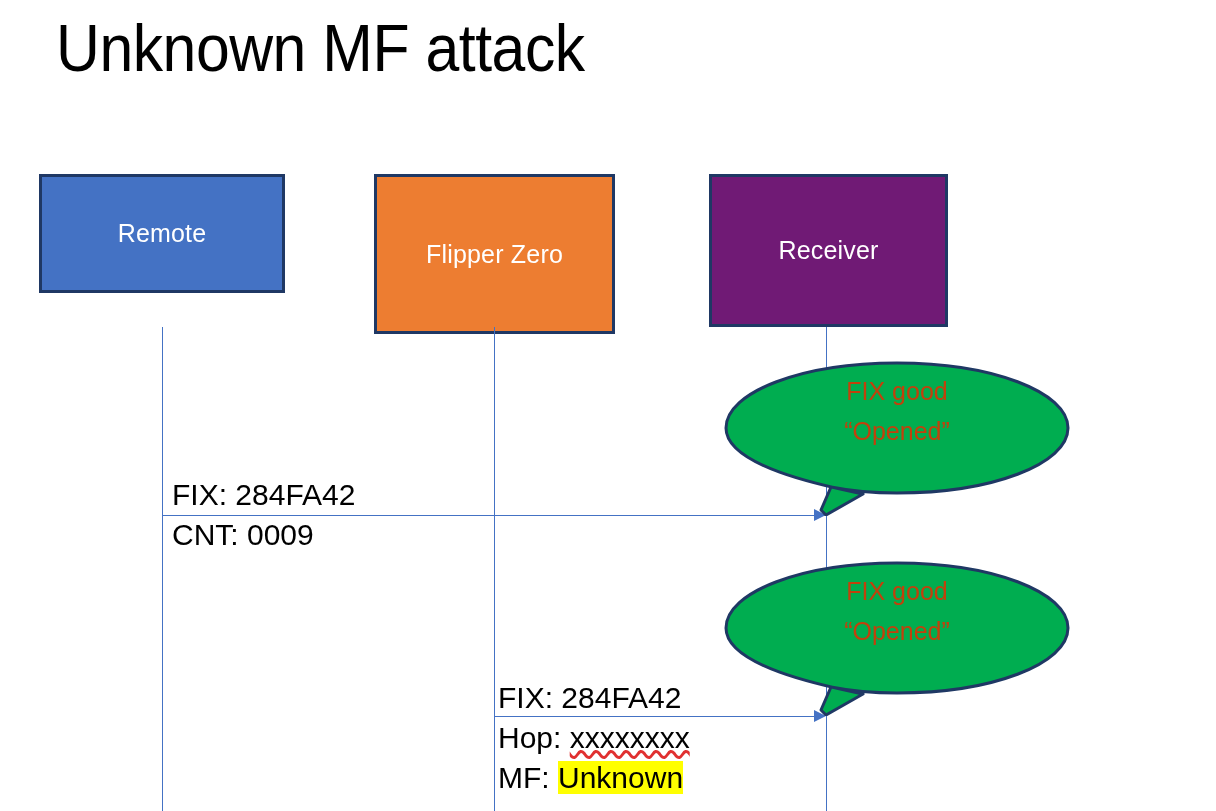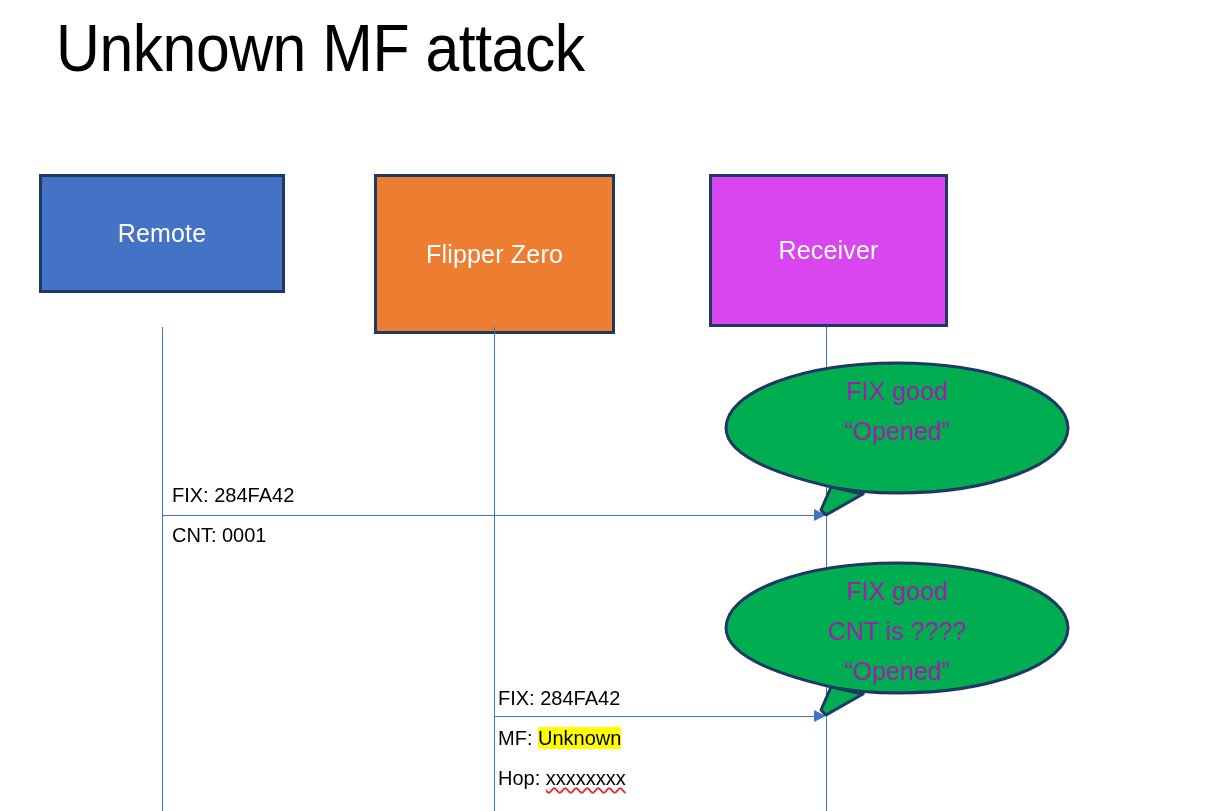--- a/index.html
+++ b/index.html
@@ -75,21 +75,21 @@
     border-top: 6px solid transparent;
     border-bottom: 6px solid transparent;
     border-left: 12px solid #4472C4;
   }
   #msg1-head { left: 814px; top: 509px; }
   #msg2-head { left: 814px; top: 710px; }
 
   
   .msg-label {
     position: absolute;
-    font-size: 20px;
+    font-size: 30px;
     line-height: 40px;
     color: #000000;
     white-space: nowrap;
   }
   #msg1-label { left: 172px; top: 475px; }
   #msg2-label { left: 498px; top: 678px; }
 
   .hl {
     background: #FFFF00;
   }
@@ -107,61 +107,61 @@
   }
   #bubble1 { left: 723px; top: 361px; }
   #bubble2 { left: 723px; top: 561px; }
   .bubble svg { display: block; width: 348px; height: 155px; }
   .bubble-text {
     position: absolute;
     left: 0;
     top: 10px;
     width: 348px;
     text-align: center;
-    color: #a21caf;
+    color: #c2410c;
     font-size: 25px;
     line-height: 40px;
     pointer-events: none;
   }
   .bubble-text span { display: block; }
 </style>
 </head>
 <body>
 
 <div id="slide-title">Unknown MF attack</div>
 
 <div class="actor-box" id="actor-remote" style="background:#4472C4;">
   <span>Remote</span>
 </div>
 
 <div class="actor-box" id="actor-flipper" style="background:#ED7D31;">
   <span>Flipper Zero</span>
 </div>
 
-<div class="actor-box" id="actor-receiver" style="background:#d946ef;">
+<div class="actor-box" id="actor-receiver" style="background:#701a75;">
   <span>Receiver</span>
 </div>
 
 <div class="lifeline" id="lifeline-remote"></div>
 <div class="lifeline" id="lifeline-flipper"></div>
 <div class="lifeline" id="lifeline-receiver"></div>
 
 <div class="msg-line" id="msg1-line"></div>
 <div class="msg-head" id="msg1-head"></div>
 <div class="msg-label" id="msg1-label">
   <div><span>FIX: </span><span>284FA42</span></div>
-  <div><span>CNT: </span><span>0001</span></div>
+  <div><span>CNT: </span><span>0009</span></div>
 </div>
 
 <div class="msg-line" id="msg2-line"></div>
 <div class="msg-head" id="msg2-head"></div>
 <div class="msg-label" id="msg2-label">
   <div><span>FIX: </span><span>284FA42</span></div>
+  <div><span>Hop: </span><span class="sp">xxxxxxxx</span></div>
   <div><span>MF: </span><span class="hl">Unknown</span></div>
-  <div><span>Hop: </span><span class="sp">xxxxxxxx</span></div>
 </div>
 
 <div class="bubble" id="bubble1">
   <svg viewBox="0 0 348 155" xmlns="http://www.w3.org/2000/svg">
     <path d="M 174 2
              C 269 2 345 31 345 67
              C 345 103 269 132 174 132
              C 150 132 128 130 108 126
              L 98 149
              L 103 154
@@ -182,16 +182,15 @@
              C 345 103 269 132 174 132
              C 150 132 128 130 108 126
              L 98 149
              L 103 154
              L 140 133
              C 101 125 3 105 3 67
              C 3 31 79 2 174 2 Z" fill="#00AD50" stroke="#1F3864" stroke-width="3" stroke-linejoin="round"></path>
   </svg>
   <div class="bubble-text">
     <span>FIX good</span>
-    <span>CNT is ????</span>
     <span>“Opened”</span>
   </div>
 </div>
 
 </body></html>

